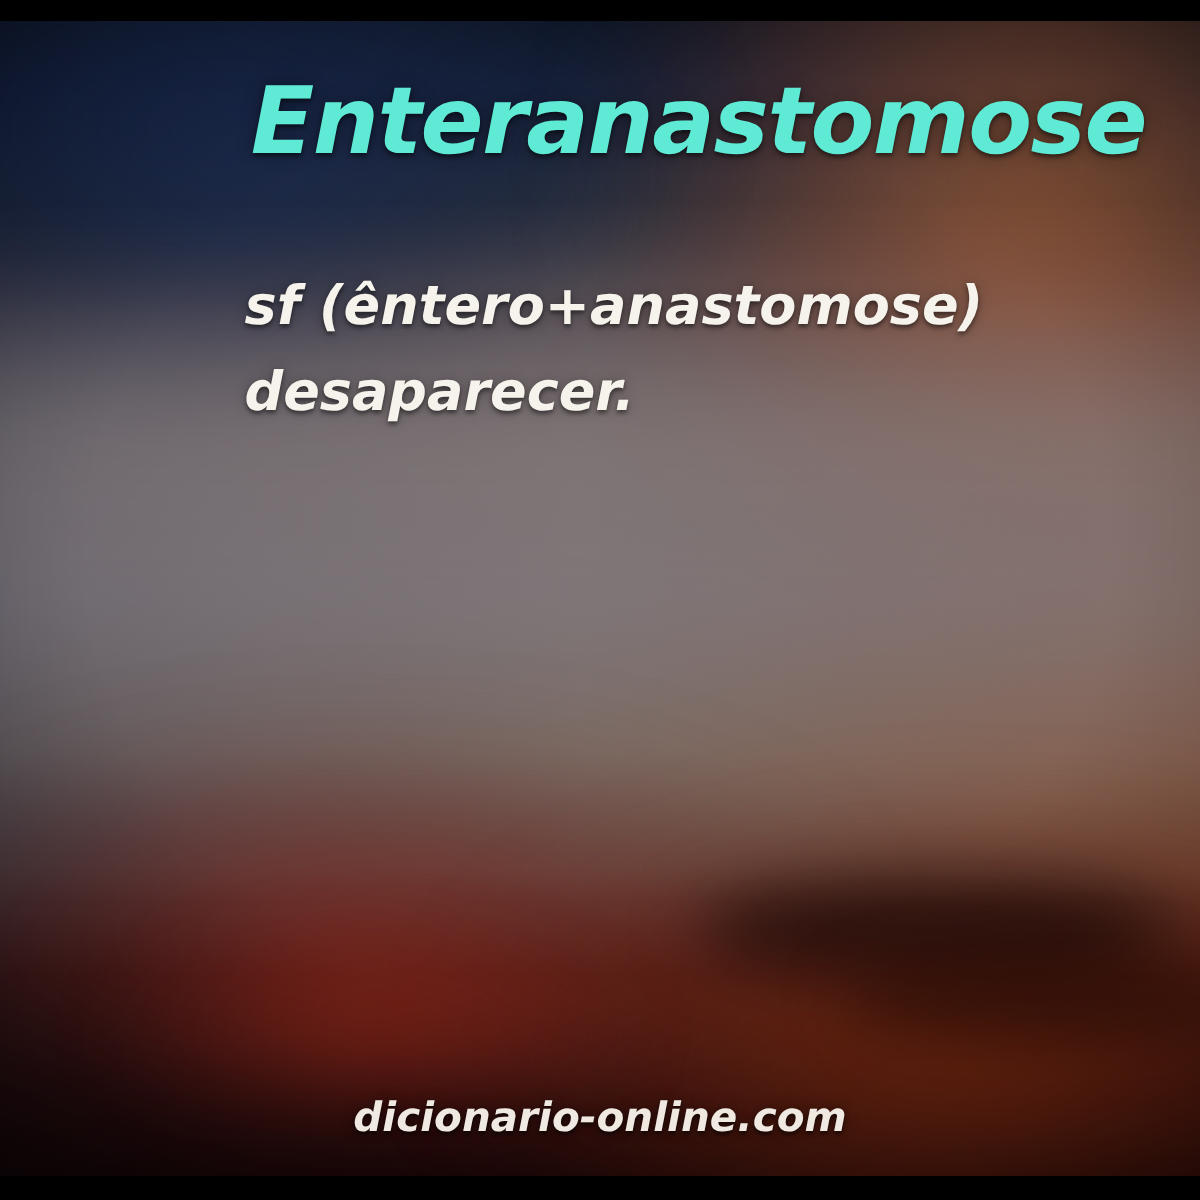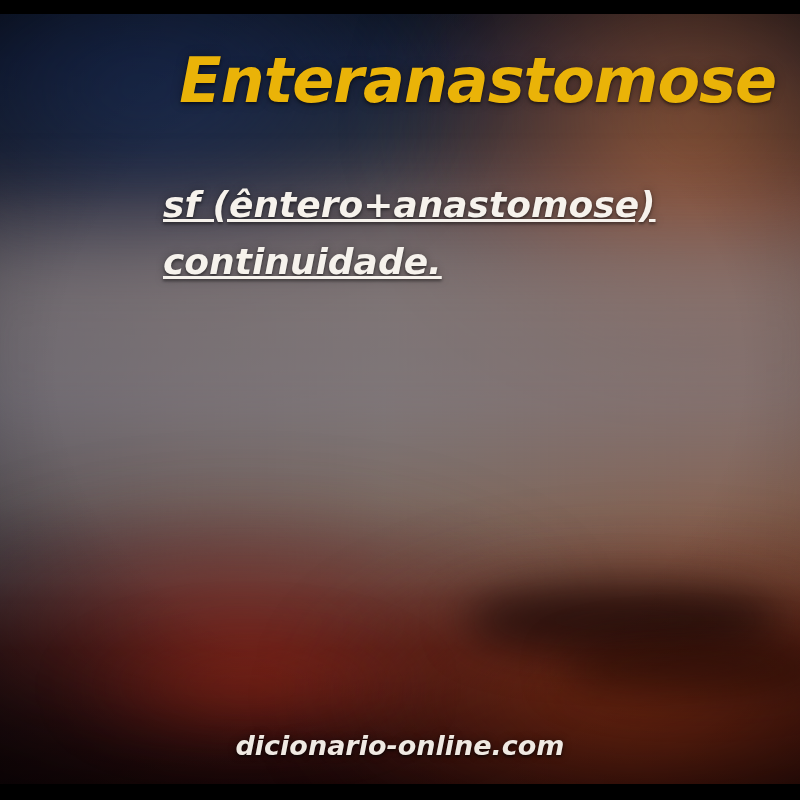--- a/index.html
+++ b/index.html
@@ -192,29 +192,29 @@
   
   .content {
     position: absolute;
     inset: 0;
     z-index: 2;
   }
 
   .headword {
     position: absolute;
     left: 0;
-    right: 24px;
+    right: 36px;
     top: 44px;
     text-align: right;
     font-family: "DejaVu Sans", sans-serif;
     font-size: 62px;
     font-weight: bold;
     font-style: italic;
     letter-spacing: -1px;
-    color: #eab308;
+    color: #5eead4;
     white-space: nowrap;
     text-shadow:
       0 2px 3px rgba(0,0,0,0.48),
       0 0 12px rgba(0,0,0,0.30);
     padding-left: 44px;
   }
 
   .definition {
     position: absolute;
     left: 163px;
@@ -226,21 +226,20 @@
     font-family: "DejaVu Sans", sans-serif;
     font-size: 36px;
     font-weight: bold;
     font-style: italic;
     line-height: 57px;
     color: #f6f2ec;
     white-space: nowrap;
     text-shadow:
       0 2px 3px rgba(0,0,0,0.45),
       0 0 9px rgba(0,0,0,0.26);
-    text-decoration: underline;
   }
 
   .source {
     position: absolute;
     left: 0;
     right: 0;
     top: 714px;
     text-align: center;
     font-family: "DejaVu Sans", sans-serif;
     font-size: 27px;
@@ -271,21 +270,21 @@
     <div class="bg-ridge-b"></div>
     <div class="bg-vignette"></div>
   </div>
 
   <div class="content">
 
     <div class="headword">Enteranastomose</div>
 
     <div class="definition">
       <div class="def-line">sf (êntero+anastomose)</div>
-      <div class="def-line">continuidade.</div>
+      <div class="def-line">desaparecer.</div>
     </div>
 
     <div class="source">dicionario-online.com</div>
 
   </div>
 
   <div class="letterbox letterbox-top"></div>
   <div class="letterbox letterbox-bottom"></div>
 
 </div>

